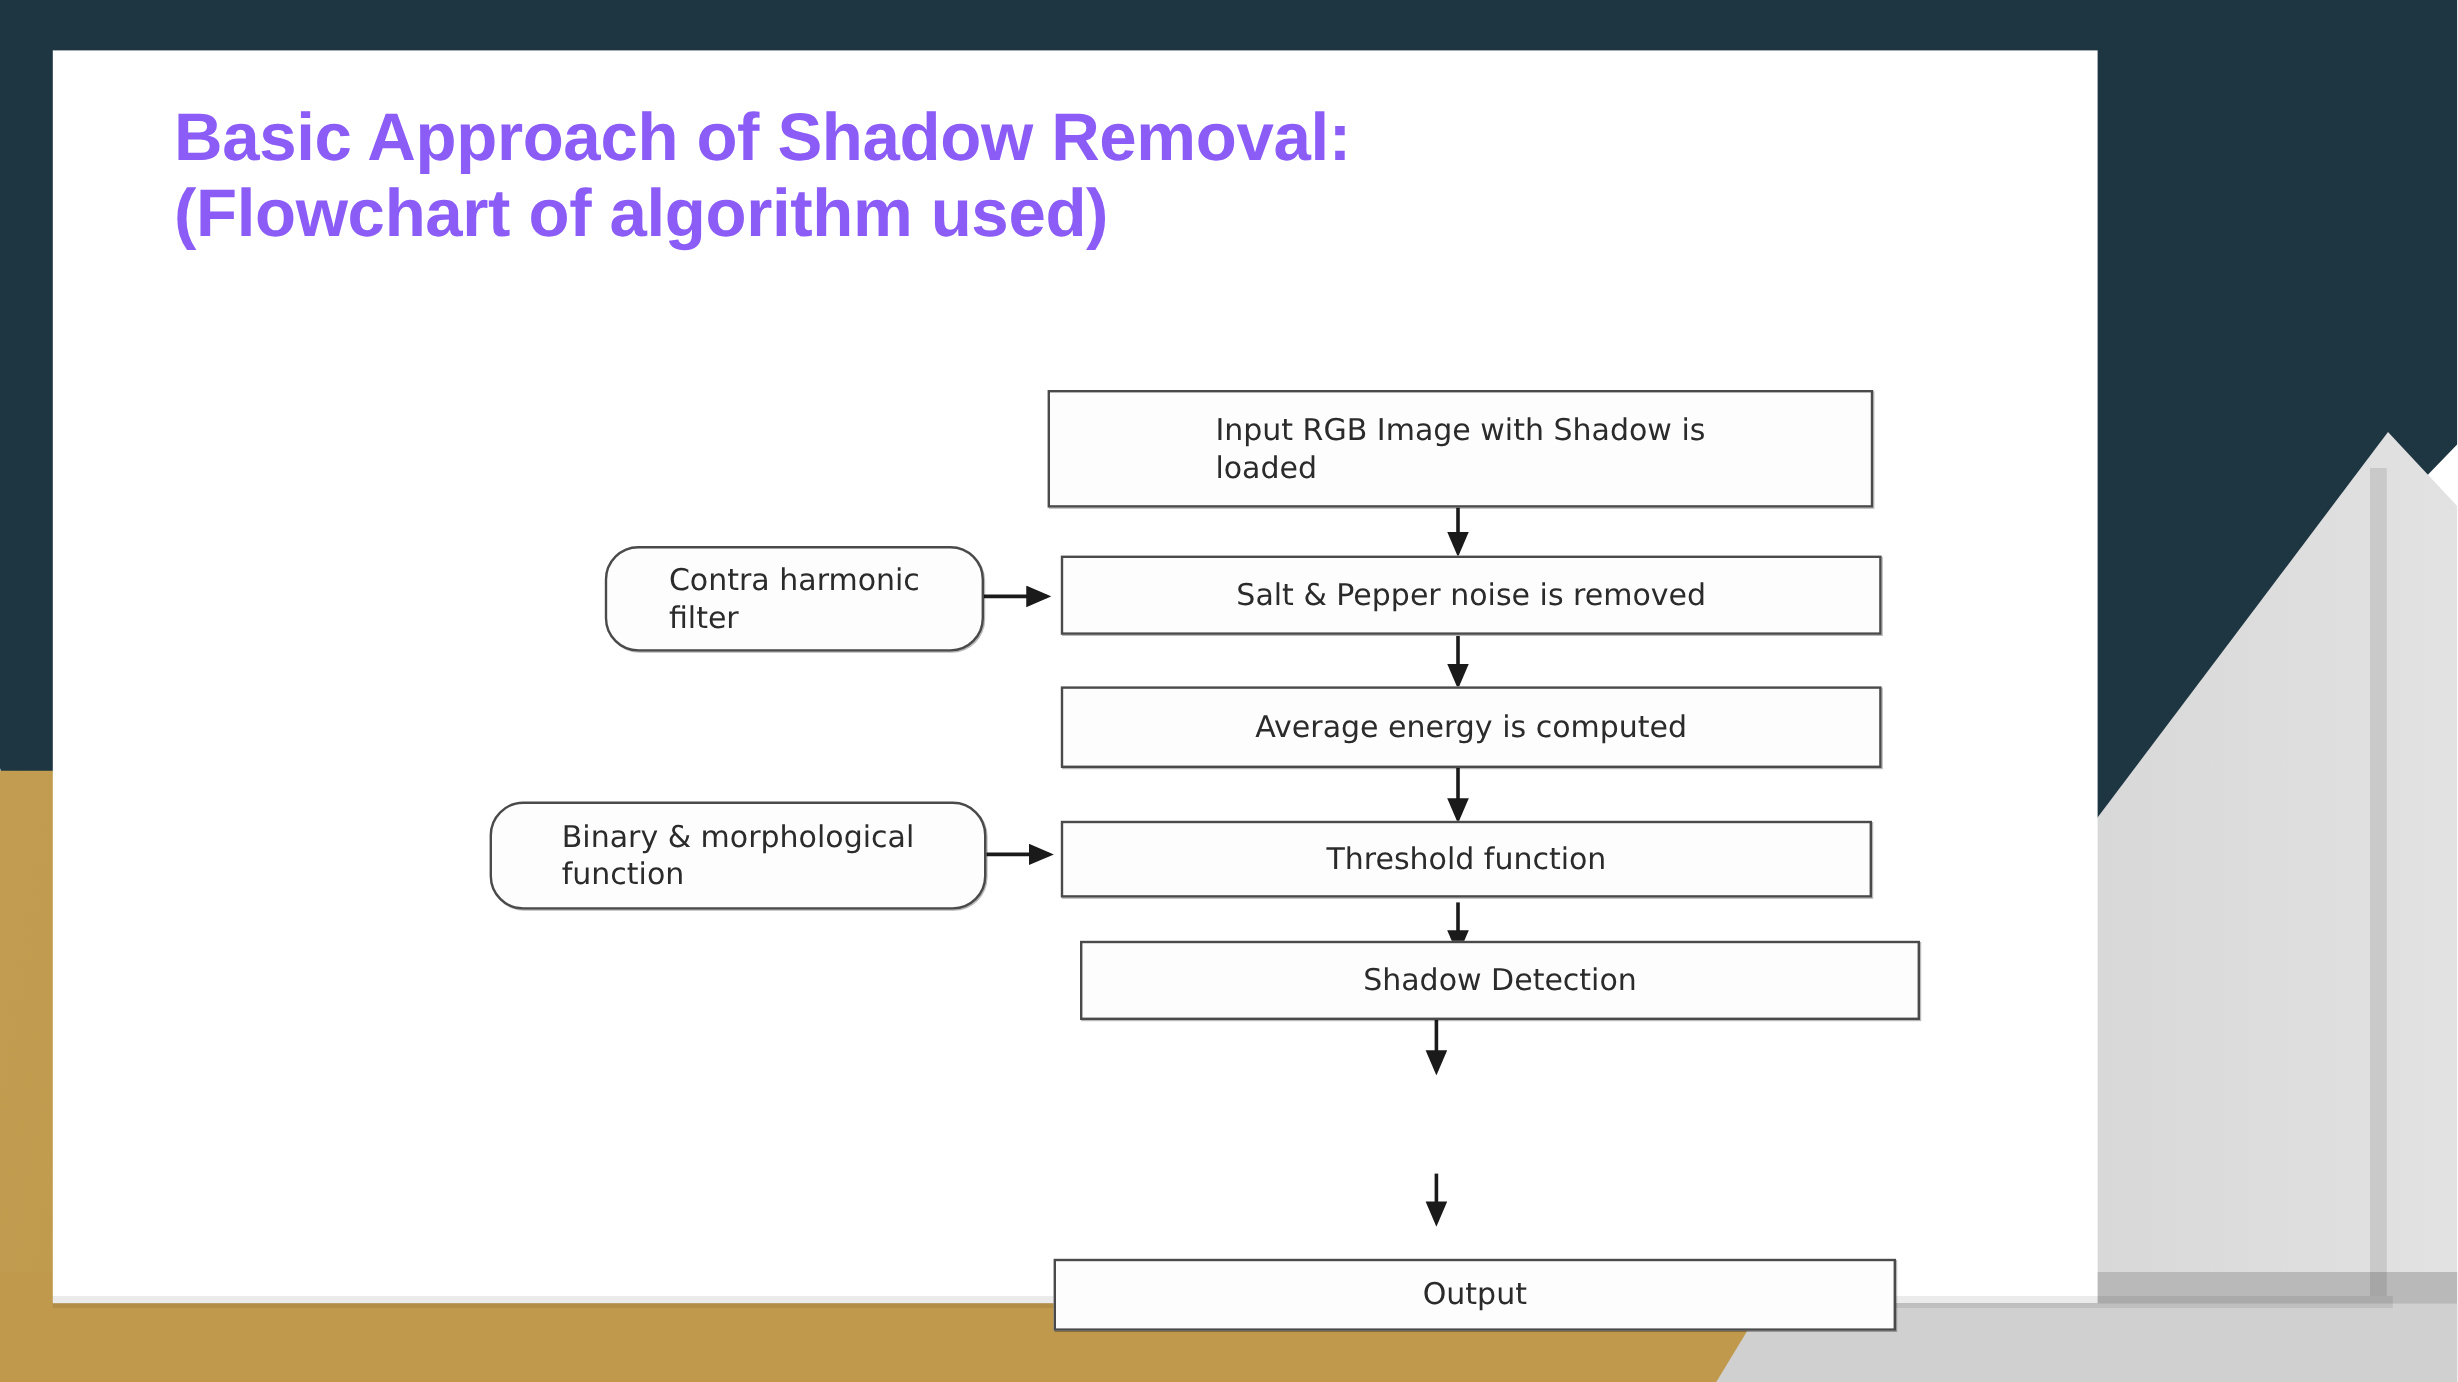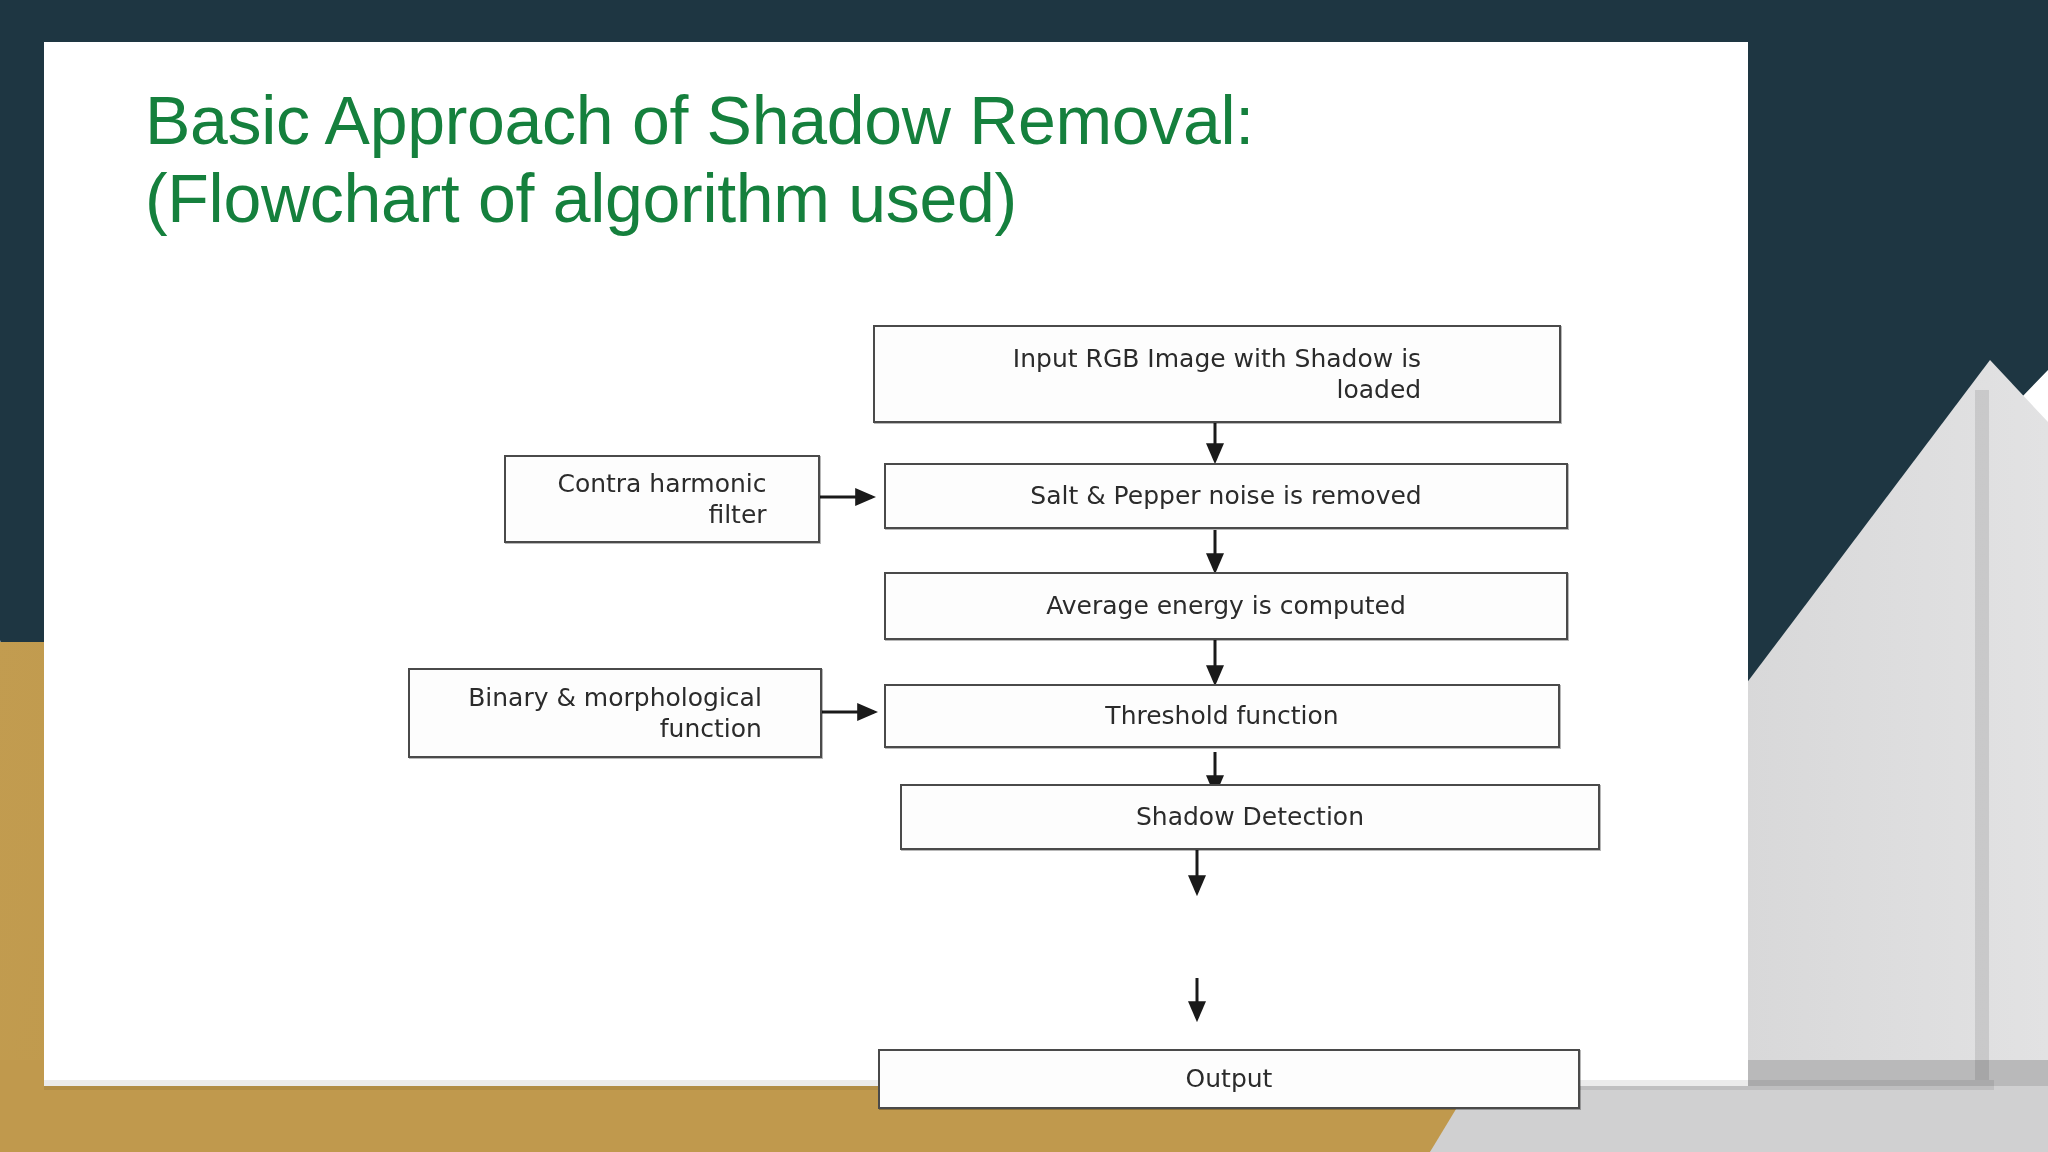--- a/index.html
+++ b/index.html
@@ -82,23 +82,23 @@
     background: #ffffff;
     box-shadow: 0 0 0 0 rgba(0,0,0,0);
   }
 
   
   .title {
     position: absolute;
     left: 145px;
     top: 82px;
     width: 1420px;
-    color: #15803d;
-    font-size: 68px;
-    font-weight: normal;
+    color: #8b5cf6;
+    font-size: 56px;
+    font-weight: bold;
     line-height: 1.14;
     letter-spacing: -0.3px;
     white-space: pre-line;
   }
 
   
   .flow {
     position: absolute;
     left: 0;
     top: 0;
@@ -111,26 +111,26 @@
     box-sizing: border-box;
     background: #fdfdfd;
     border: 2px solid #4a4a4a;
     color: #2b2b2b;
     font-family: "DejaVu Sans", sans-serif;
     font-size: 25px;
     line-height: 1.26;
     display: flex;
     align-items: center;
     justify-content: center;
-    text-align: right;
+    text-align: left;
     pointer-events: auto;
     white-space: pre-line;
     box-shadow: 1px 1px 0 rgba(0,0,0,0.28);
   }
-  .fnode.side { border-width: 2px; }
+  .fnode.side { border-width: 2px; border-radius: 28px; }
   svg.conns {
     position: absolute;
     left: 0; top: 0;
     width: 2048px; height: 1152px;
     pointer-events: none;
   }
 </style>
 </head>
 <body>
 

